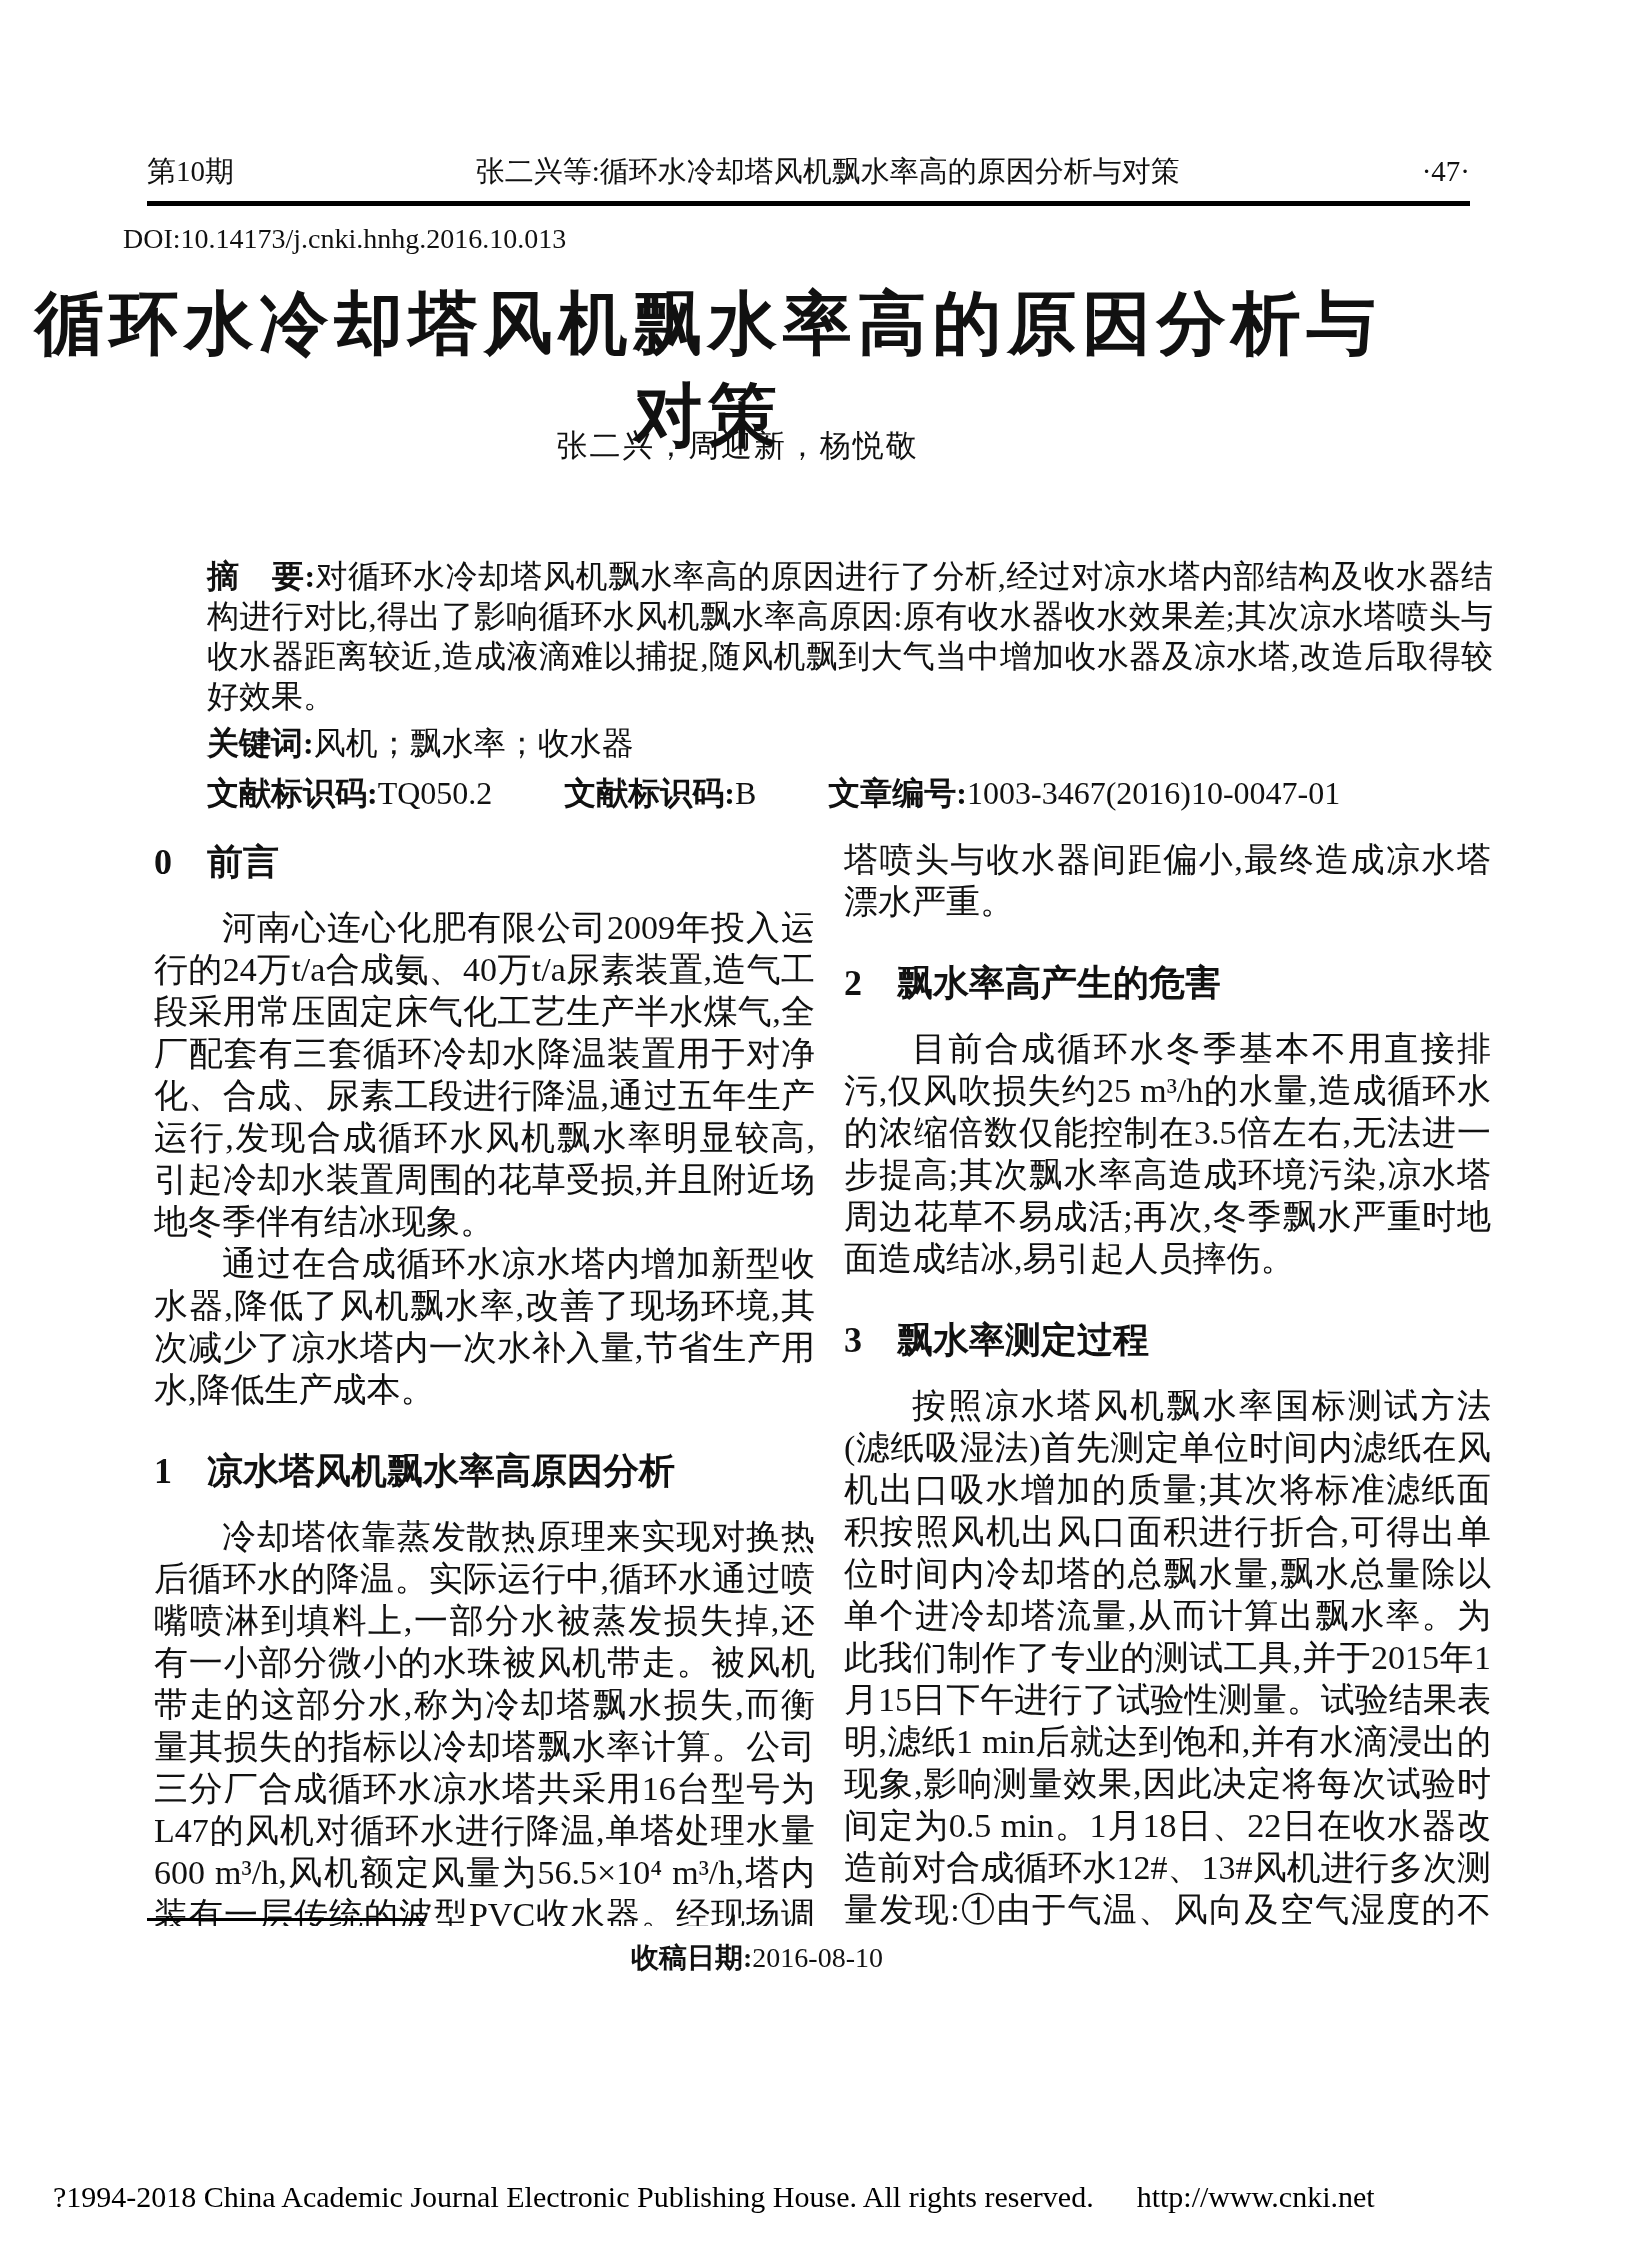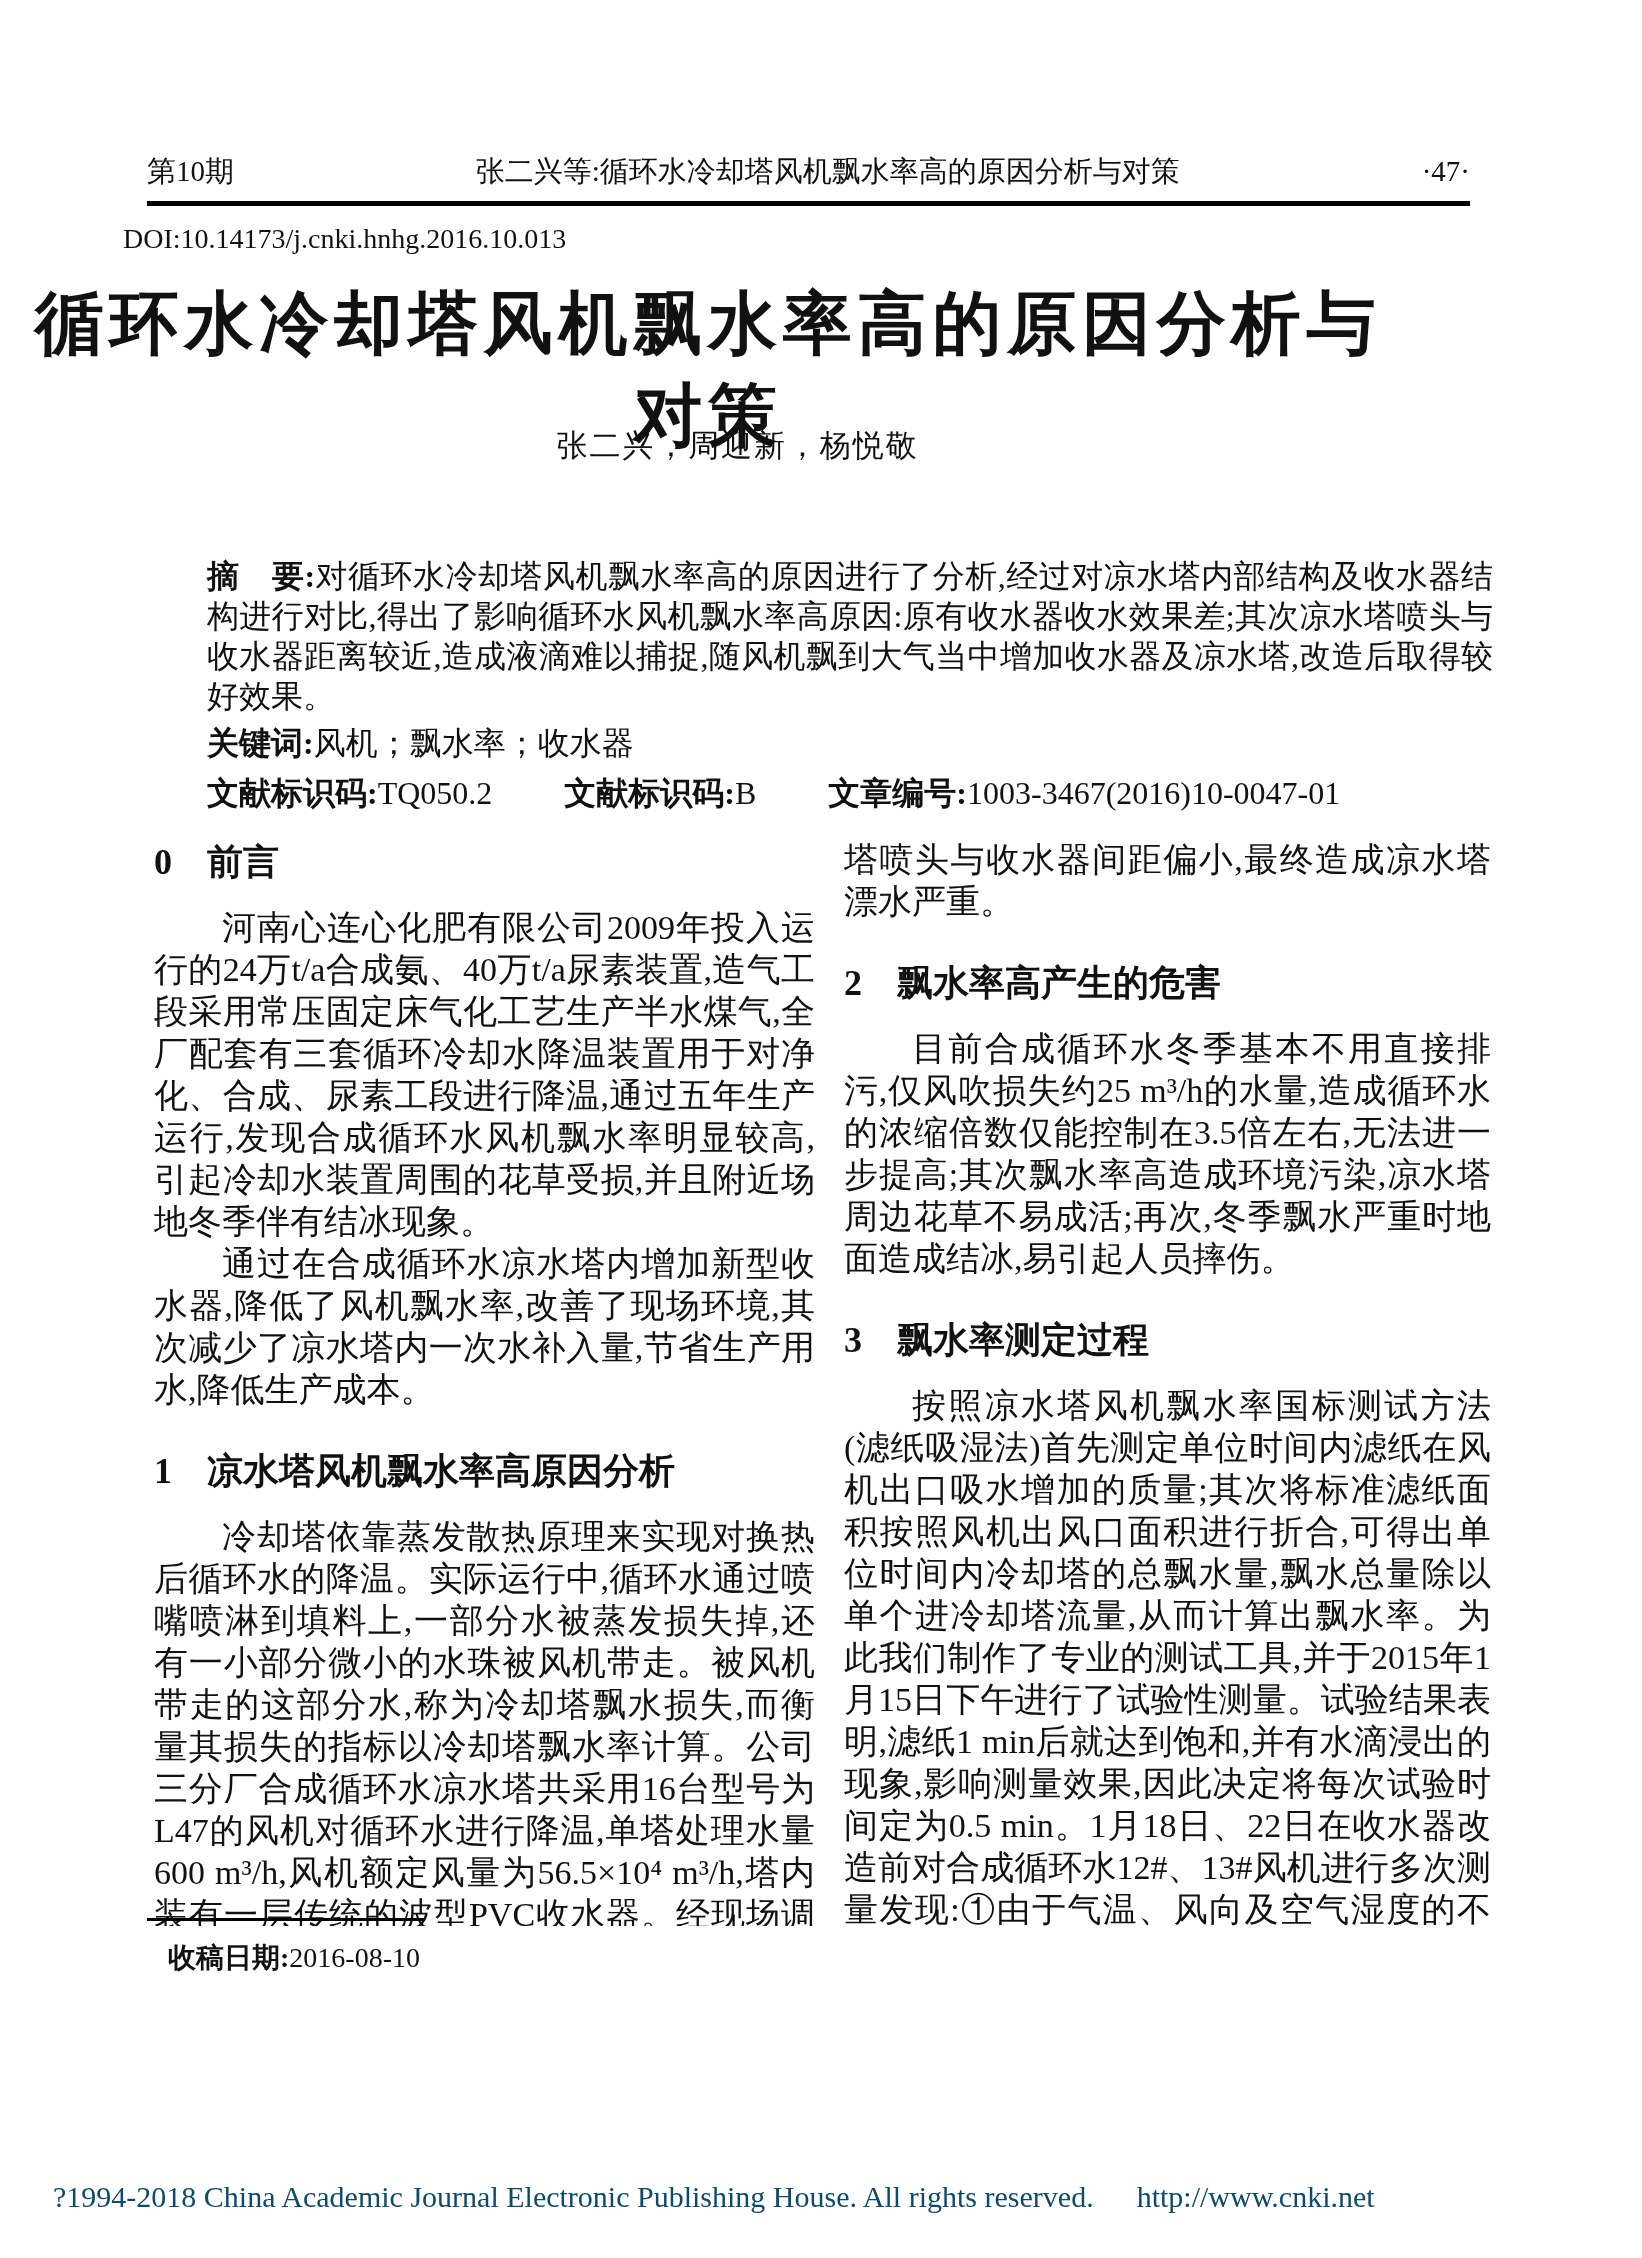--- a/index.html
+++ b/index.html
@@ -120,31 +120,31 @@
     width: 1207px;
     font-size: 28px;
     line-height: 35px;
   }
   .footnote-rule {
     width: 277px;
     height: 2.9px;
     background: #000;
     margin: 0 0 19.3px 0;
   }
-  .fn-line { margin: 0 0 0 21px; }
+  .fn-line { margin: 0 0 0 13px; text-align: center; }
   .fn-line + .fn-line { margin-top: 16.4px; }
   .fn-label { font-weight: bold; }
 
   
   .watermark {
     position: absolute;
     top: 2180px;
     left: 53px;
     font-size: 30px;
-    color: #0c4a6e;
+    color: #000000;
     white-space: nowrap;
   }
   .watermark .wm-url { margin-left: 43px; }
 </style>
 </head>
 <body>
 
 <div class="page">
 
   <div class="running-header">

